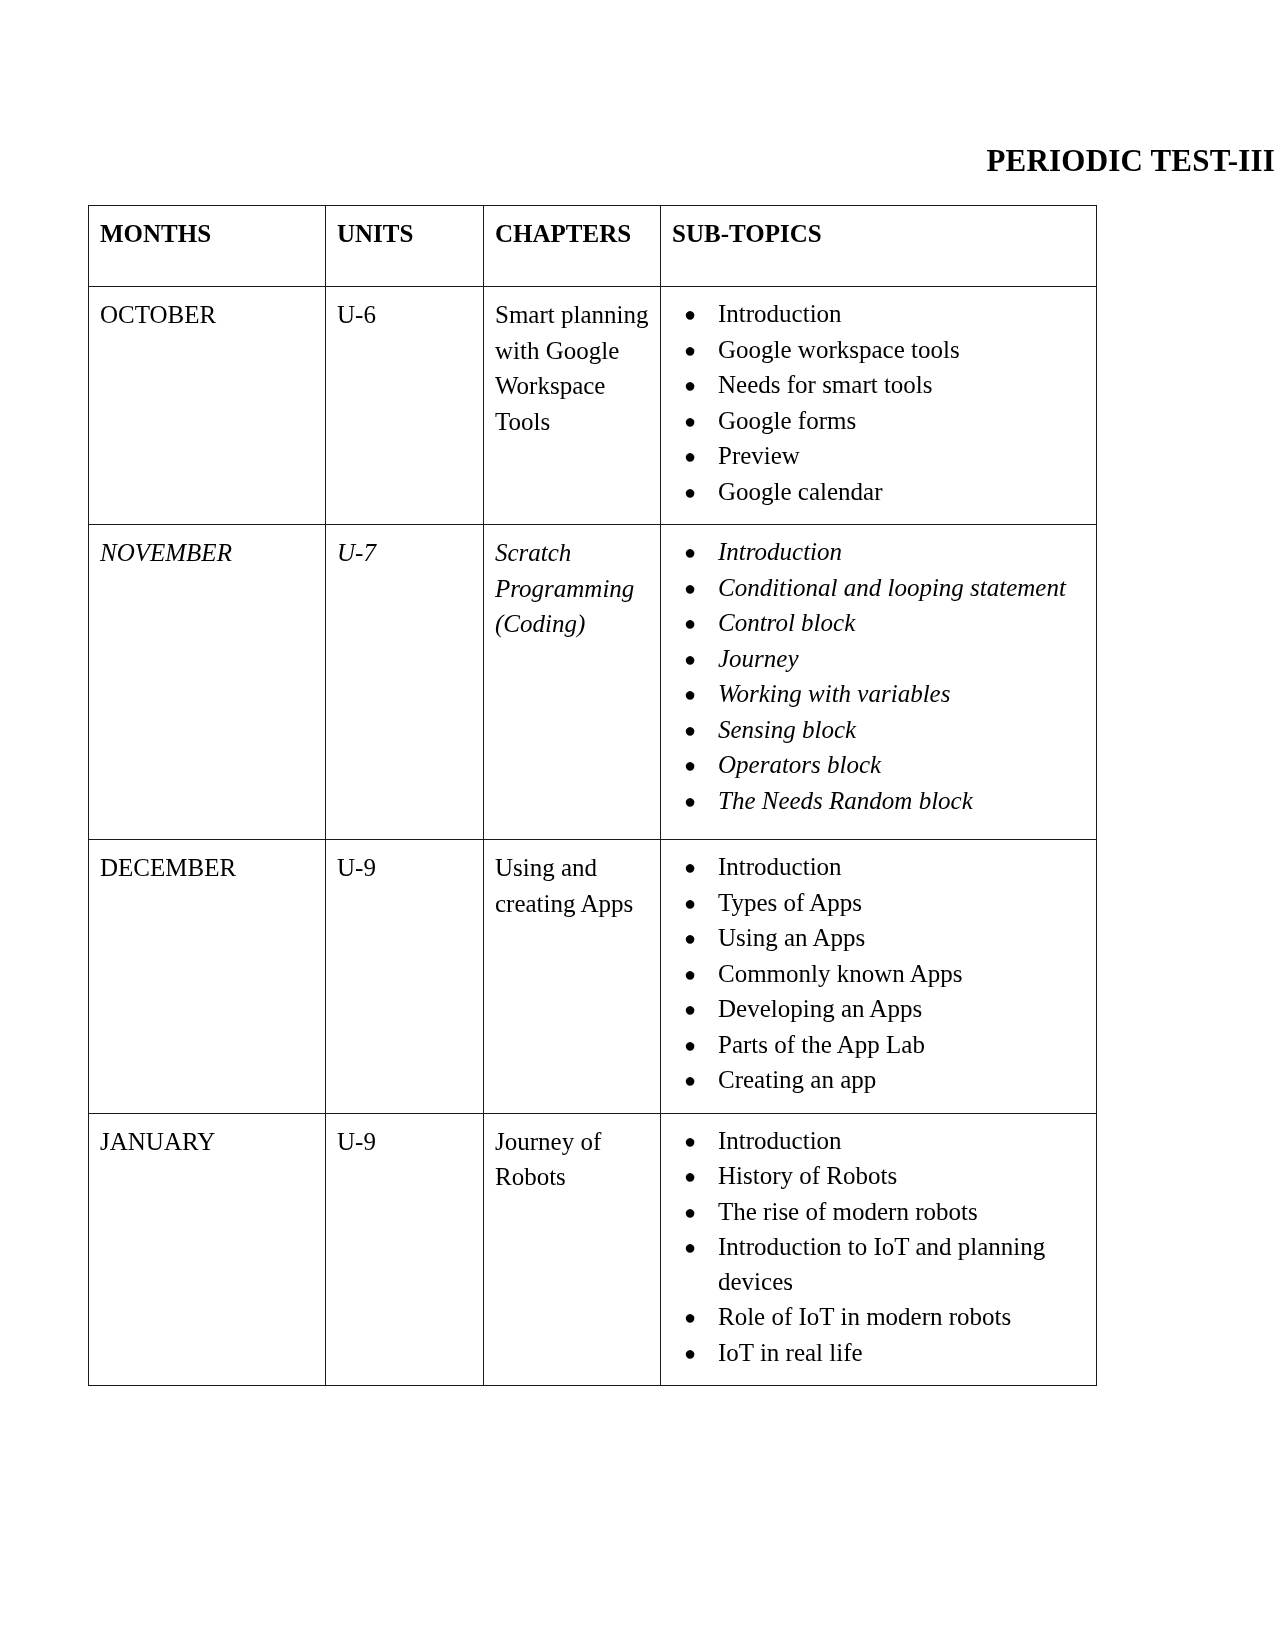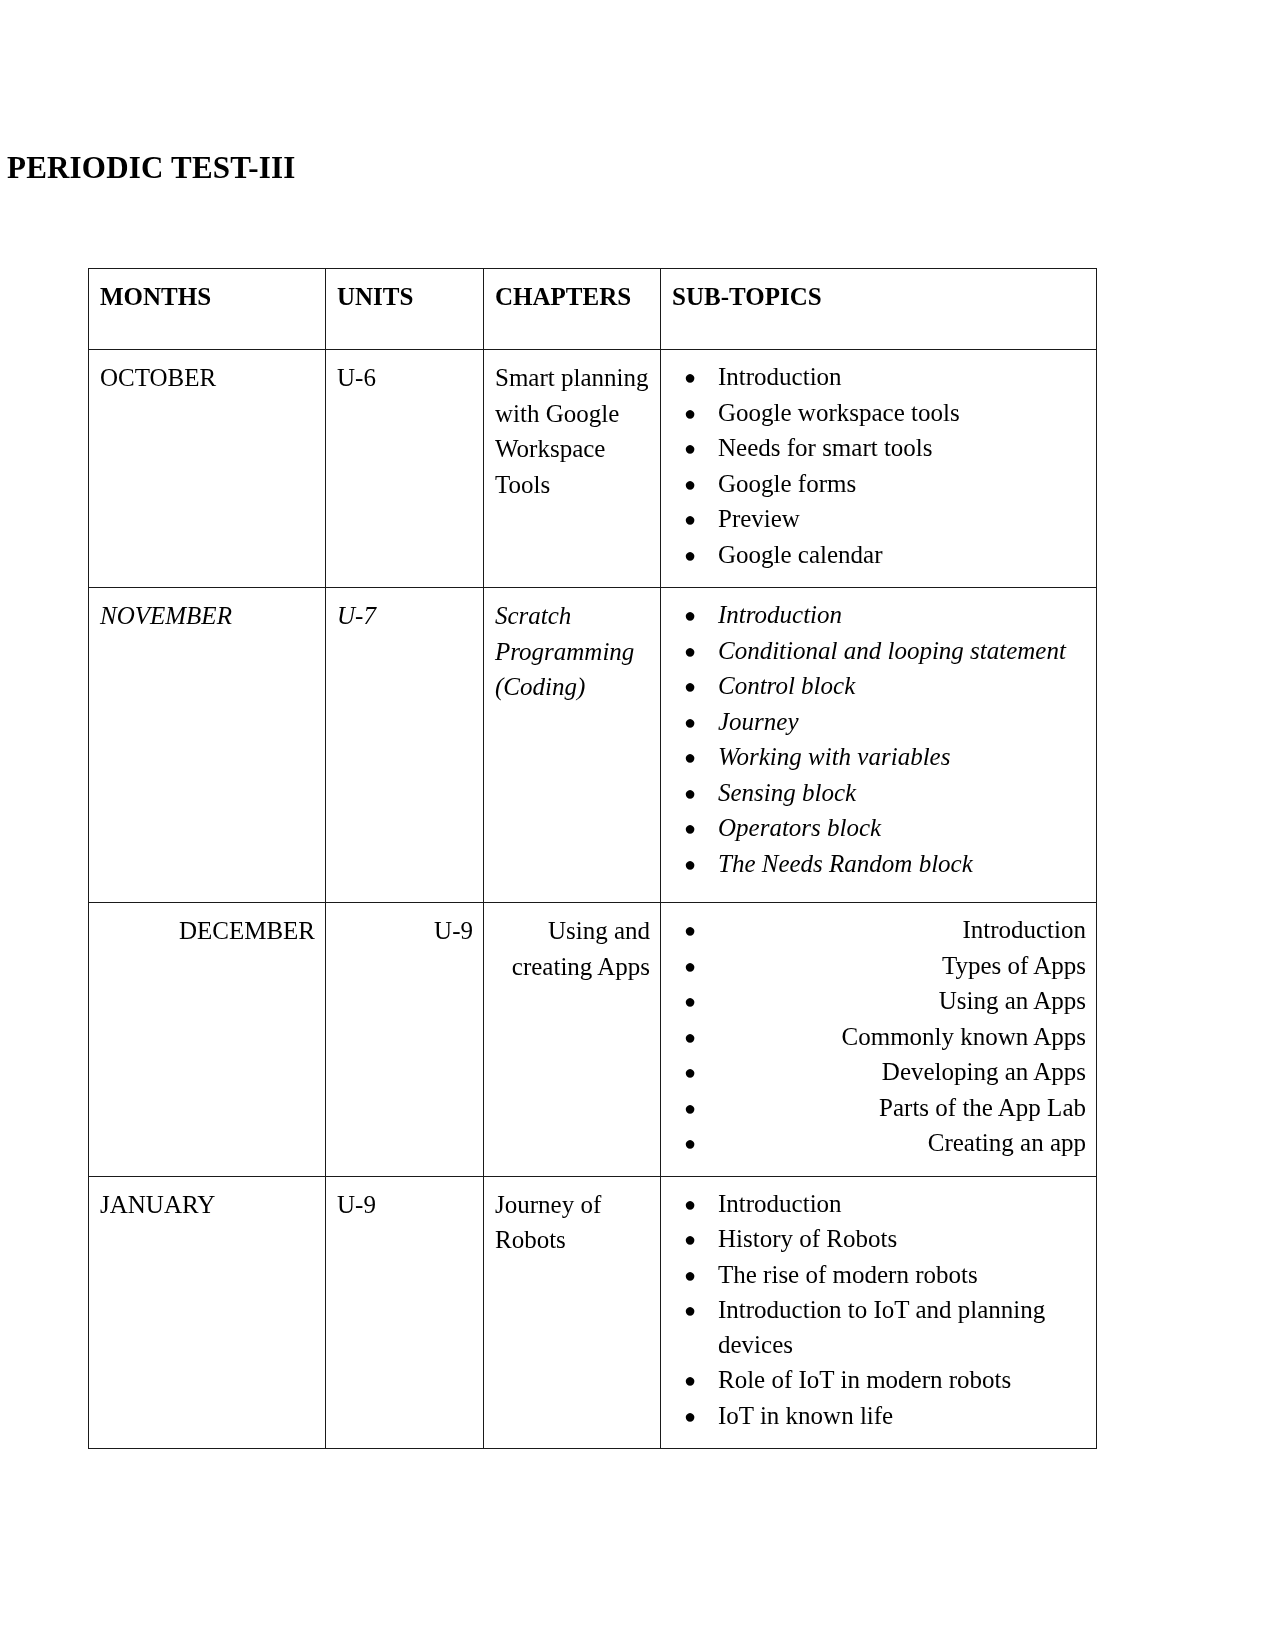--- a/index.html
+++ b/index.html
@@ -16,31 +16,31 @@
     overflow: hidden;
   }
   .page {
     width: 1275px;
     height: 1650px;
     box-sizing: border-box;
     padding: 0;
     position: relative;
   }
   .doc-title {
-    text-align: left;
+    text-align: right;
     font-size: 31px;
     font-weight: bold;
     letter-spacing: 0.2px;
-    margin: 7px;
+    margin: 0;
     padding-top: 142px;
     line-height: 1.2;
     font-family: "Liberation Serif", "DejaVu Serif", serif;
   }
   .table-wrap {
-    margin-top: 82px;
+    margin-top: 26px;
     padding-left: 88px;
     padding-right: 180px;
   }
   table.syllabus {
     border-collapse: collapse;
     width: 1008px;
     table-layout: fixed;
     border: 1px solid #1a1a1a;
   }
   table.syllabus col.c-months  { width: 237px; }
@@ -87,21 +87,21 @@
   ul.subtopics li .bullet {
     position: absolute;
     left: 12px;
     top: 0;
     font-size: 20px;
     line-height: 1.72;
   }
   
   tr.row-october td   { height: 190px; }
   tr.row-november td  { height: 290px; font-style: italic; }
-  tr.row-december td  { height: 230px; text-align: right; }
+  tr.row-december td  { height: 230px; }
   tr.row-january td   { height: 230px; }
 </style>
 </head>
 <body>
 
 <div class="page">
 
   <h1 class="doc-title">PERIODIC TEST-III</h1>
 
   <div class="table-wrap">
@@ -173,21 +173,21 @@
             <td class="month-cell">JANUARY</td>
             <td class="unit-cell">U-9</td>
             <td class="chapter-cell">Journey of Robots</td>
             <td class="subs-cell">
               <ul class="subtopics">
                 <li><span class="bullet">●</span><span>Introduction</span></li>
                 <li><span class="bullet">●</span><span>History of Robots</span></li>
                 <li><span class="bullet">●</span><span>The rise of modern robots</span></li>
                 <li><span class="bullet">●</span><span>Introduction to IoT and planning devices</span></li>
                 <li><span class="bullet">●</span><span>Role of IoT in modern robots</span></li>
-                <li><span class="bullet">●</span><span>IoT in known life</span></li>
+                <li><span class="bullet">●</span><span>IoT in real life</span></li>
               </ul>
             </td>
           </tr>
         </tbody>
     </table>
   </div>
 
 </div>
 
 </body></html>

